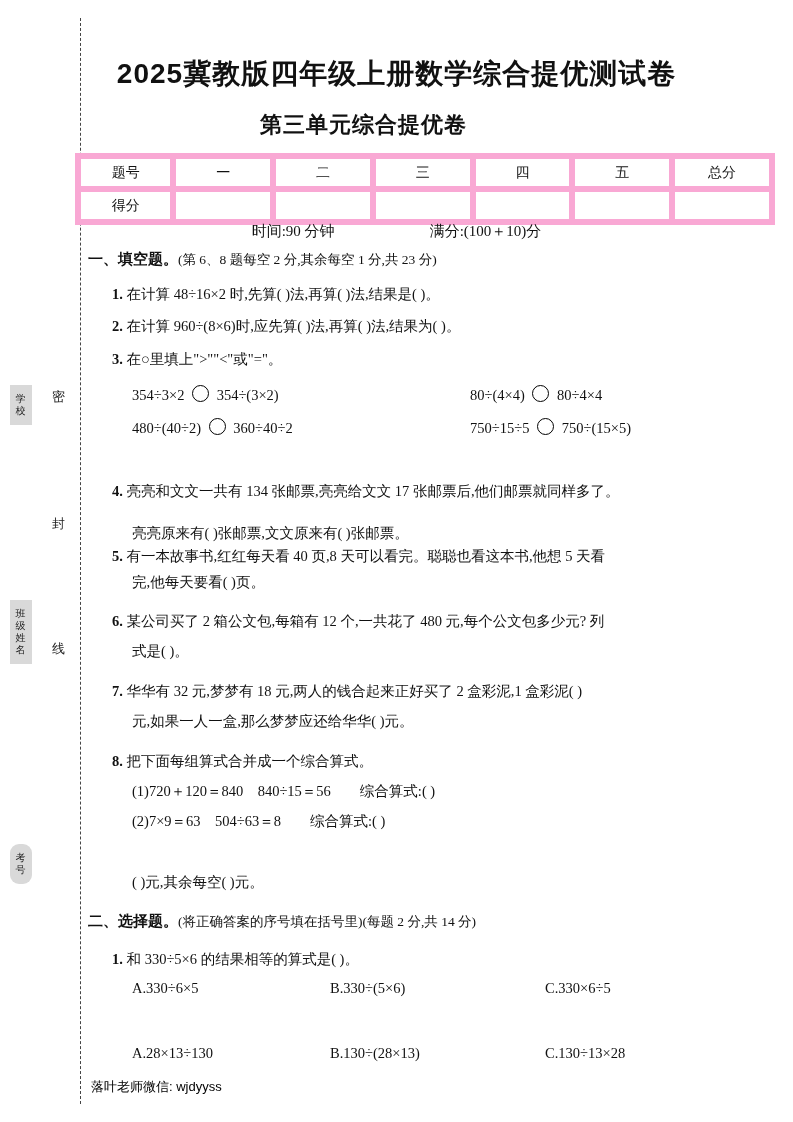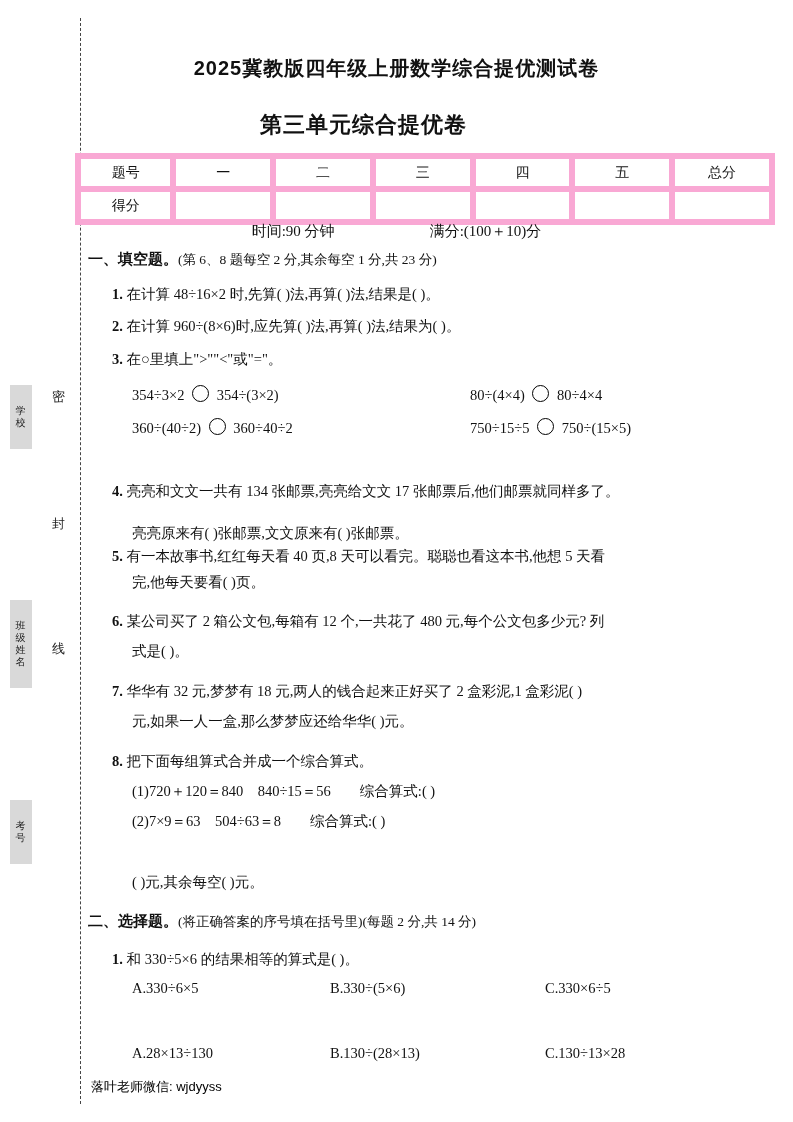--- a/index.html
+++ b/index.html
@@ -16,29 +16,29 @@
   
   .dash-line{
     position:absolute;left:80px;top:18px;height:1086px;width:0;
     border-left:1px dashed #444;
   }
   .side-box{
     position:absolute;left:10px;width:22px;
     background:#d9d9d9;color:#222;
     font-family:"Liberation Sans","DejaVu Sans",sans-serif;
     font-size:10px;line-height:12px;text-align:center;
-    padding:20px 2px;box-sizing:border-box;
+    padding:8px 2px;box-sizing:border-box;
     letter-spacing:1px;
   }
   .vchar{position:absolute;left:52px;font-size:13px;color:#222;}
 
   
   .title1{
     position:absolute;left:0;top:55px;width:793px;text-align:center;
-    font-size:20px;font-weight:bold;letter-spacing:1px;
+    font-size:28px;font-weight:bold;letter-spacing:1px;
     font-family:"Liberation Sans","DejaVu Sans",sans-serif;
   }
   .title2{
     position:absolute;left:0;top:110px;width:727px;text-align:center;
     font-size:22px;font-weight:bold;letter-spacing:1px;
     font-family:"Liberation Sans","DejaVu Sans",sans-serif;
   }
 
   
   table.score{
@@ -81,21 +81,21 @@
 </style>
 </head>
 <body>
 
 <div class="page">
 
   <div class="dash-line"></div>
 
   <div class="side-box" style="top:385px;">学校</div>
   <div class="side-box" style="top:600px;">班级姓名</div>
-  <div class="side-box" style="top:800px;">考号</div>
+  <div class="side-box" style="top:844px;border-radius:9px;">考号</div>
 
   <div class="vchar" style="top:388px;">密</div>
   <div class="vchar" style="top:515px;">封</div>
   <div class="vchar" style="top:640px;">线</div>
 
   <div class="title1">2025冀教版四年级上册数学综合提优测试卷</div>
   <div class="title2">第三单元综合提优卷</div>
 
   <table class="score">
     <tbody>
@@ -147,21 +147,21 @@
     <span>354÷3×2</span>
     <span class="circ"></span>
     <span>354÷(3×2)</span>
   </div>
   <div class="row" style="left:470px;top:385px;">
     <span>80÷(4×4)</span>
     <span class="circ"></span>
     <span>80÷4×4</span>
   </div>
   <div class="row" style="left:132px;top:418px;">
-    <span>360÷(40÷2)</span>
+    <span>480÷(40÷2)</span>
     <span class="circ"></span>
     <span>360÷40÷2</span>
   </div>
   <div class="row" style="left:470px;top:418px;">
     <span>750÷15÷5</span>
     <span class="circ"></span>
     <span>750÷(15×5)</span>
   </div>
 
   <div class="q" style="left:112px;top:480px;">

